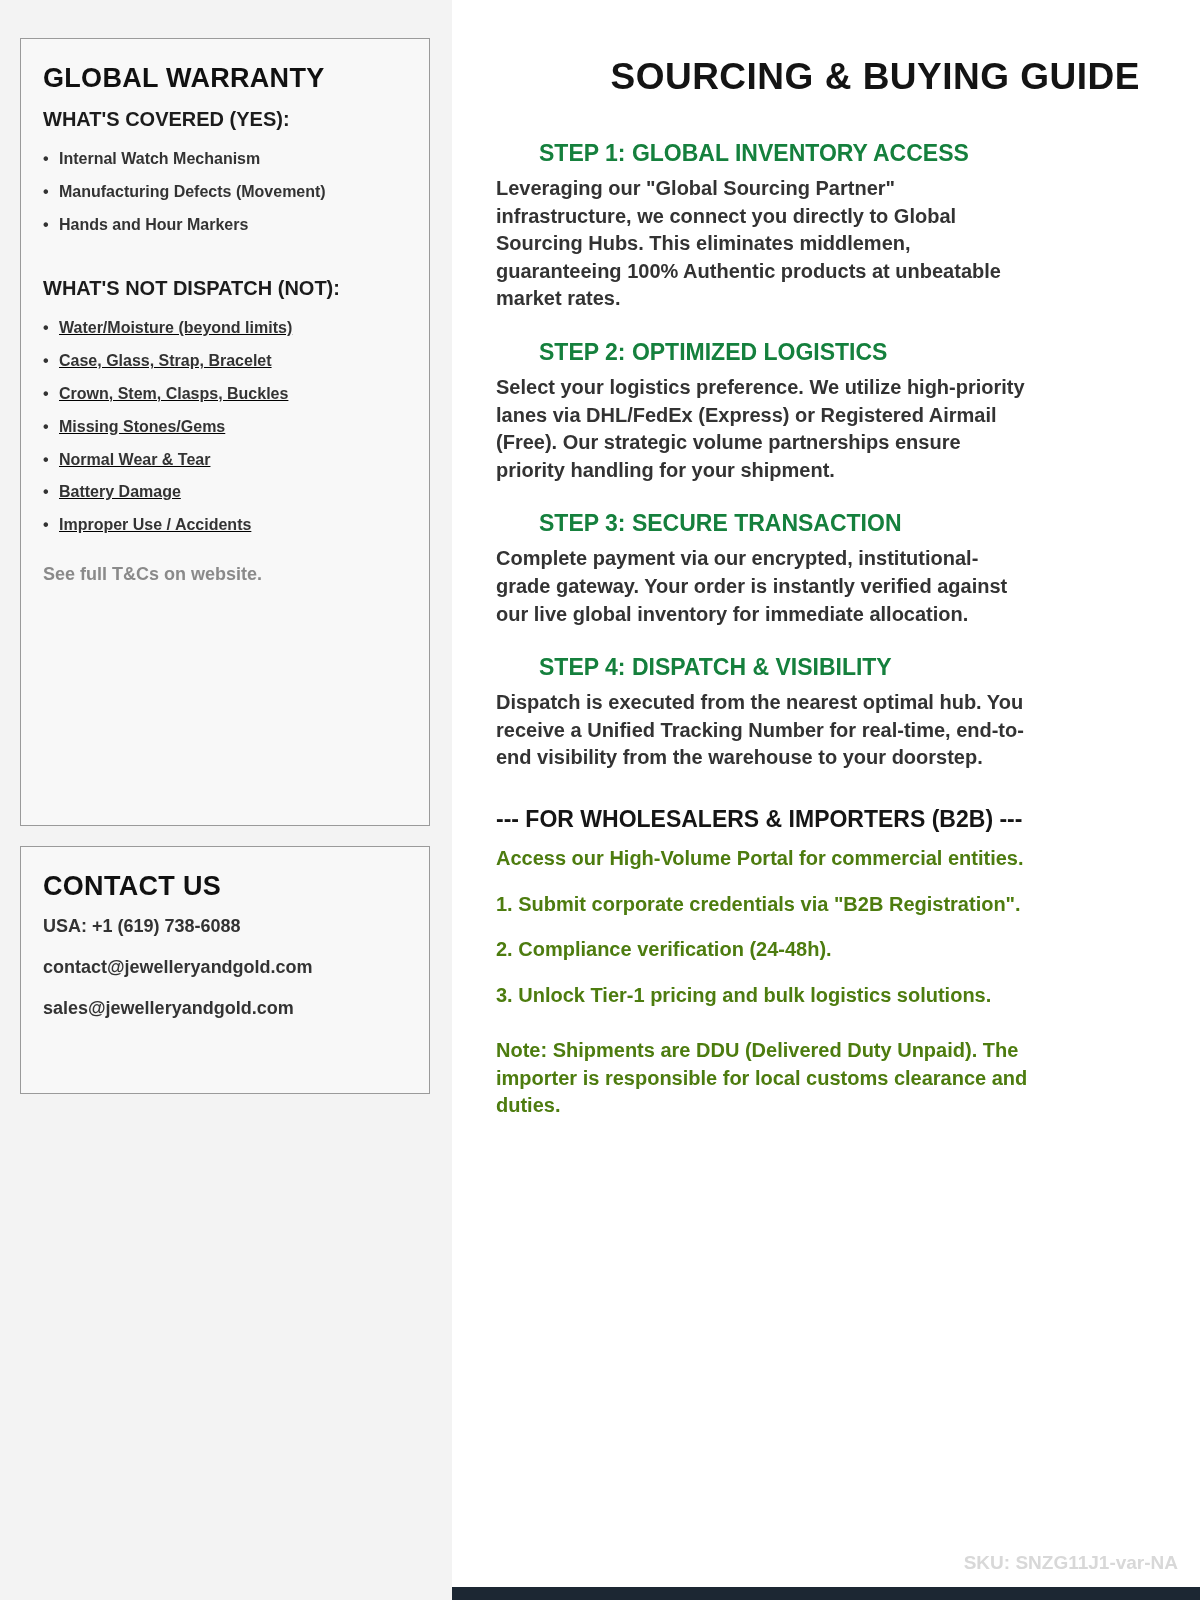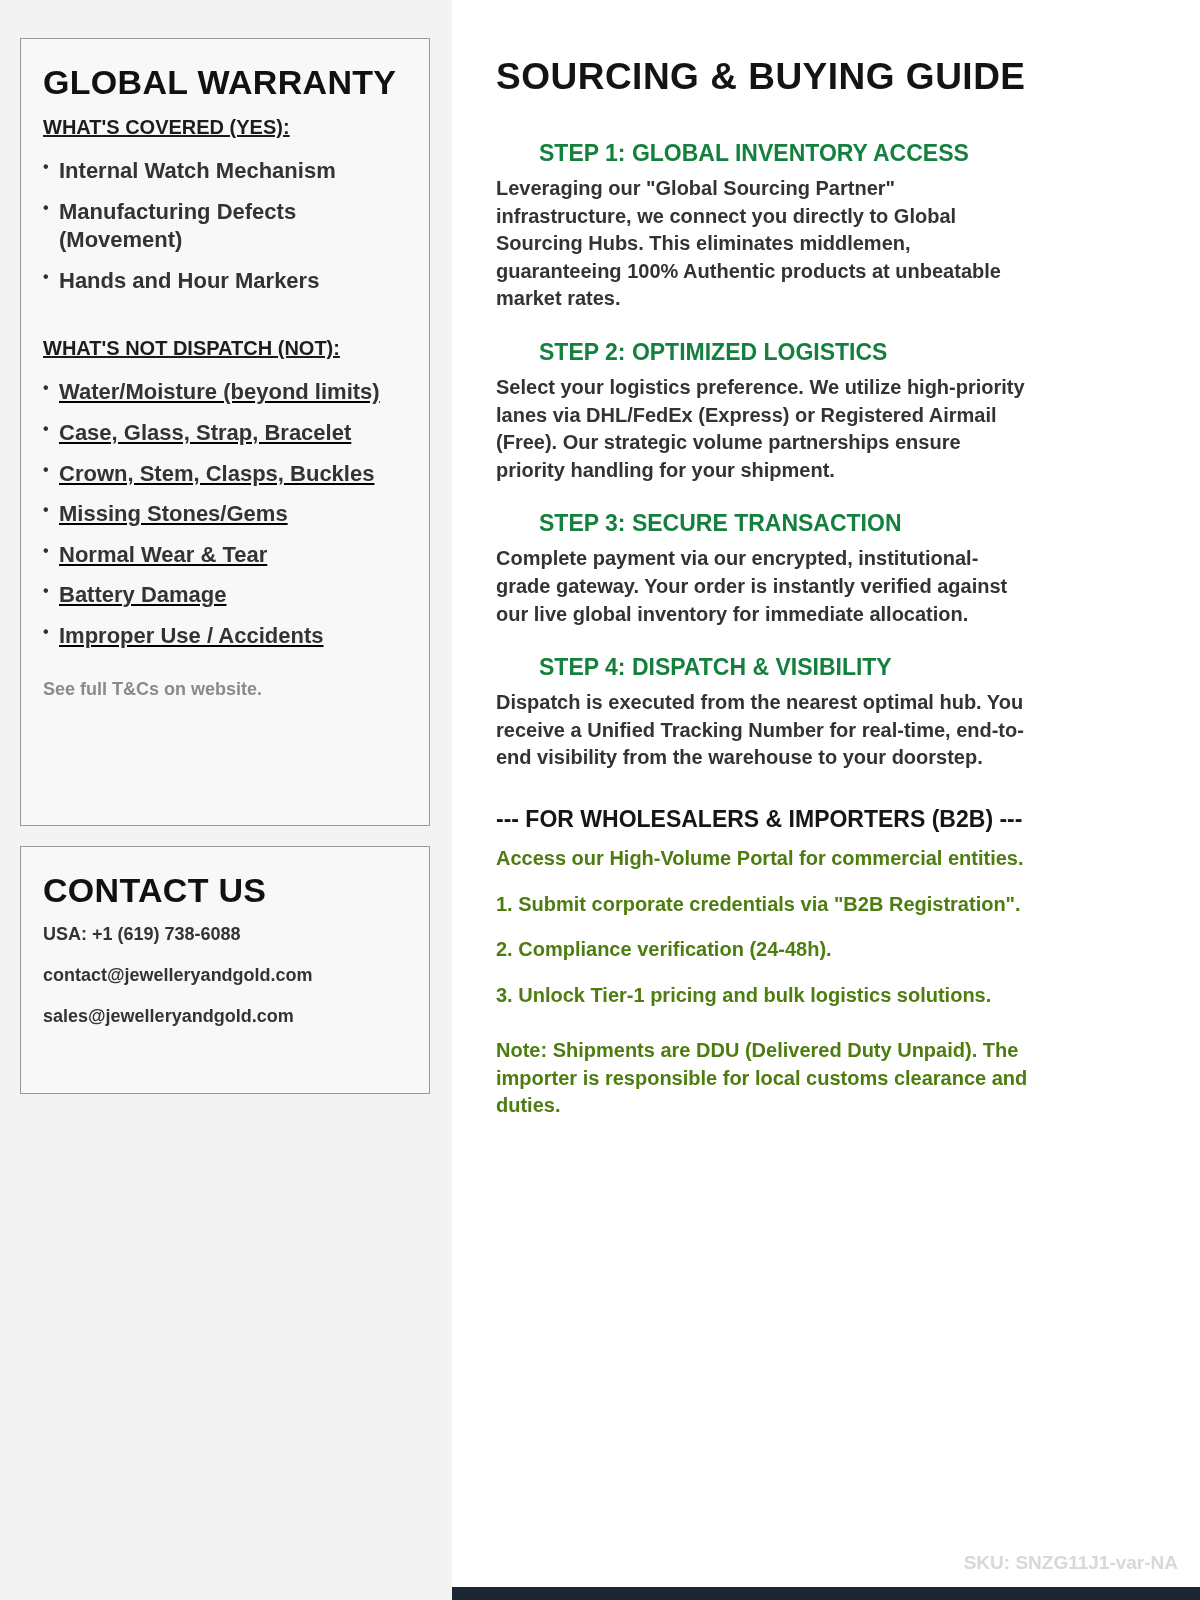--- a/index.html
+++ b/index.html
@@ -28,36 +28,35 @@
     background: #f8f8f8;
     border: 1px solid #9a9a9a;
     padding: 24px 22px;
     margin-bottom: 20px;
   }
   .side-box.warranty { min-height: 788px; }
   .side-box.terms    { min-height: 342px; }
   .side-box.contact  { min-height: 248px; }
 
   .side-title {
-    font-size: 34px;
+    font-size: 27px;
     font-weight: 800;
     letter-spacing: 0.3px;
     color: #111111;
     margin-bottom: 14px;
   }
   .side-subtitle {
     font-size: 20px;
     font-weight: 800;
     color: #1c1c1c;
     margin-bottom: 12px;
-    text-decoration: underline;
   }
   .bullet-list { margin-bottom: 36px; }
   .bullet-item {
-    font-size: 22px;
+    font-size: 16px;
     font-weight: 600;
     color: #333333;
     padding: 6px 0 6px 16px;
     position: relative;
     line-height: 1.3;
   }
   .bullet-item::before {
     content: "•";
     position: absolute;
     left: 0;
@@ -89,21 +88,21 @@
     flex: 1;
     position: relative;
     background: #ffffff;
     padding: 56px 60px 0 44px;
     height: 1600px;
   }
   .main-title {
     font-size: 37px;
     font-weight: 800;
     color: #141414;
-    text-align: left;
+    text-align: right;
     letter-spacing: 0.5px;
     margin-bottom: 42px;
   }
   .section { margin-bottom: 26px; }
   .section-heading {
     font-size: 23px;
     font-weight: 700;
     color: #15803d;
     margin-bottom: 8px;
     margin-left: 43px;

